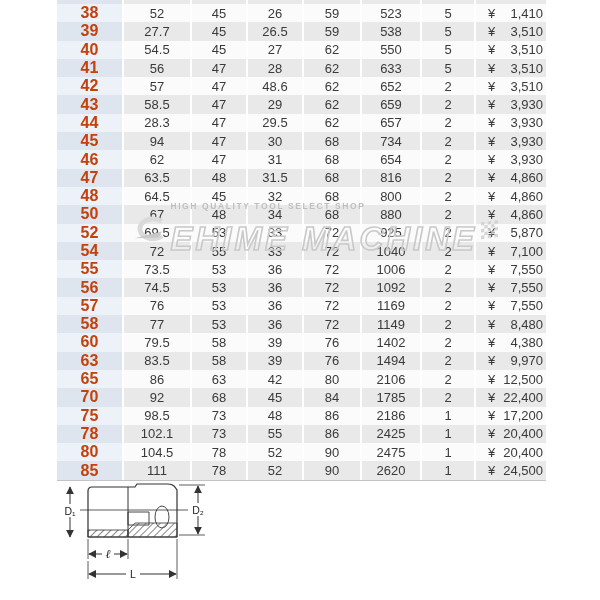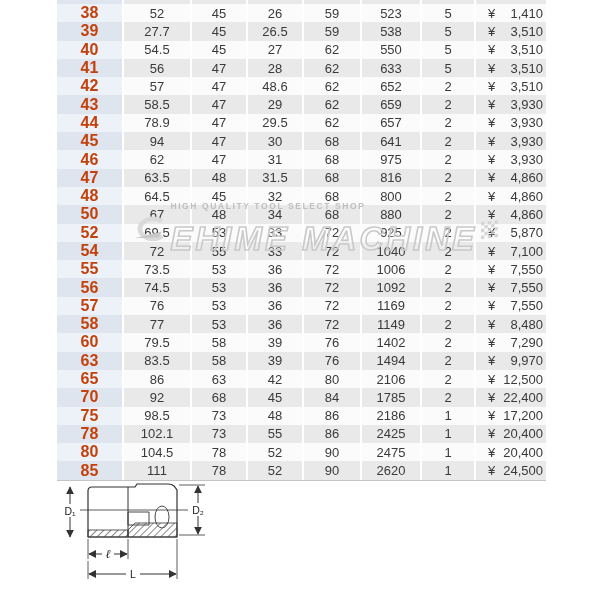--- a/index.html
+++ b/index.html
@@ -127,51 +127,51 @@
         <div class="c w4">62</div>
         <div class="c w5">659</div>
         <div class="c w6">2</div>
         <div class="c w7 price">
           <span>¥</span>
           <span>3,930</span>
         </div>
       </div>
       <div class="row even">
         <div class="c w0 size">44</div>
-        <div class="c w1">78.9</div>
+        <div class="c w1">28.3</div>
         <div class="c w2">47</div>
         <div class="c w3">29.5</div>
         <div class="c w4">62</div>
         <div class="c w5">657</div>
         <div class="c w6">2</div>
         <div class="c w7 price">
           <span>¥</span>
           <span>3,930</span>
         </div>
       </div>
       <div class="row odd">
         <div class="c w0 size">45</div>
         <div class="c w1">94</div>
         <div class="c w2">47</div>
         <div class="c w3">30</div>
         <div class="c w4">68</div>
-        <div class="c w5">641</div>
+        <div class="c w5">734</div>
         <div class="c w6">2</div>
         <div class="c w7 price">
           <span>¥</span>
           <span>3,930</span>
         </div>
       </div>
       <div class="row even">
         <div class="c w0 size">46</div>
         <div class="c w1">62</div>
         <div class="c w2">47</div>
         <div class="c w3">31</div>
         <div class="c w4">68</div>
-        <div class="c w5">975</div>
+        <div class="c w5">654</div>
         <div class="c w6">2</div>
         <div class="c w7 price">
           <span>¥</span>
           <span>3,930</span>
         </div>
       </div>
       <div class="row odd">
         <div class="c w0 size">47</div>
         <div class="c w1">63.5</div>
         <div class="c w2">48</div>
@@ -291,21 +291,21 @@
       <div class="row even">
         <div class="c w0 size">60</div>
         <div class="c w1">79.5</div>
         <div class="c w2">58</div>
         <div class="c w3">39</div>
         <div class="c w4">76</div>
         <div class="c w5">1402</div>
         <div class="c w6">2</div>
         <div class="c w7 price">
           <span>¥</span>
-          <span>7,290</span>
+          <span>4,380</span>
         </div>
       </div>
       <div class="row odd">
         <div class="c w0 size">63</div>
         <div class="c w1">83.5</div>
         <div class="c w2">58</div>
         <div class="c w3">39</div>
         <div class="c w4">76</div>
         <div class="c w5">1494</div>
         <div class="c w6">2</div>

